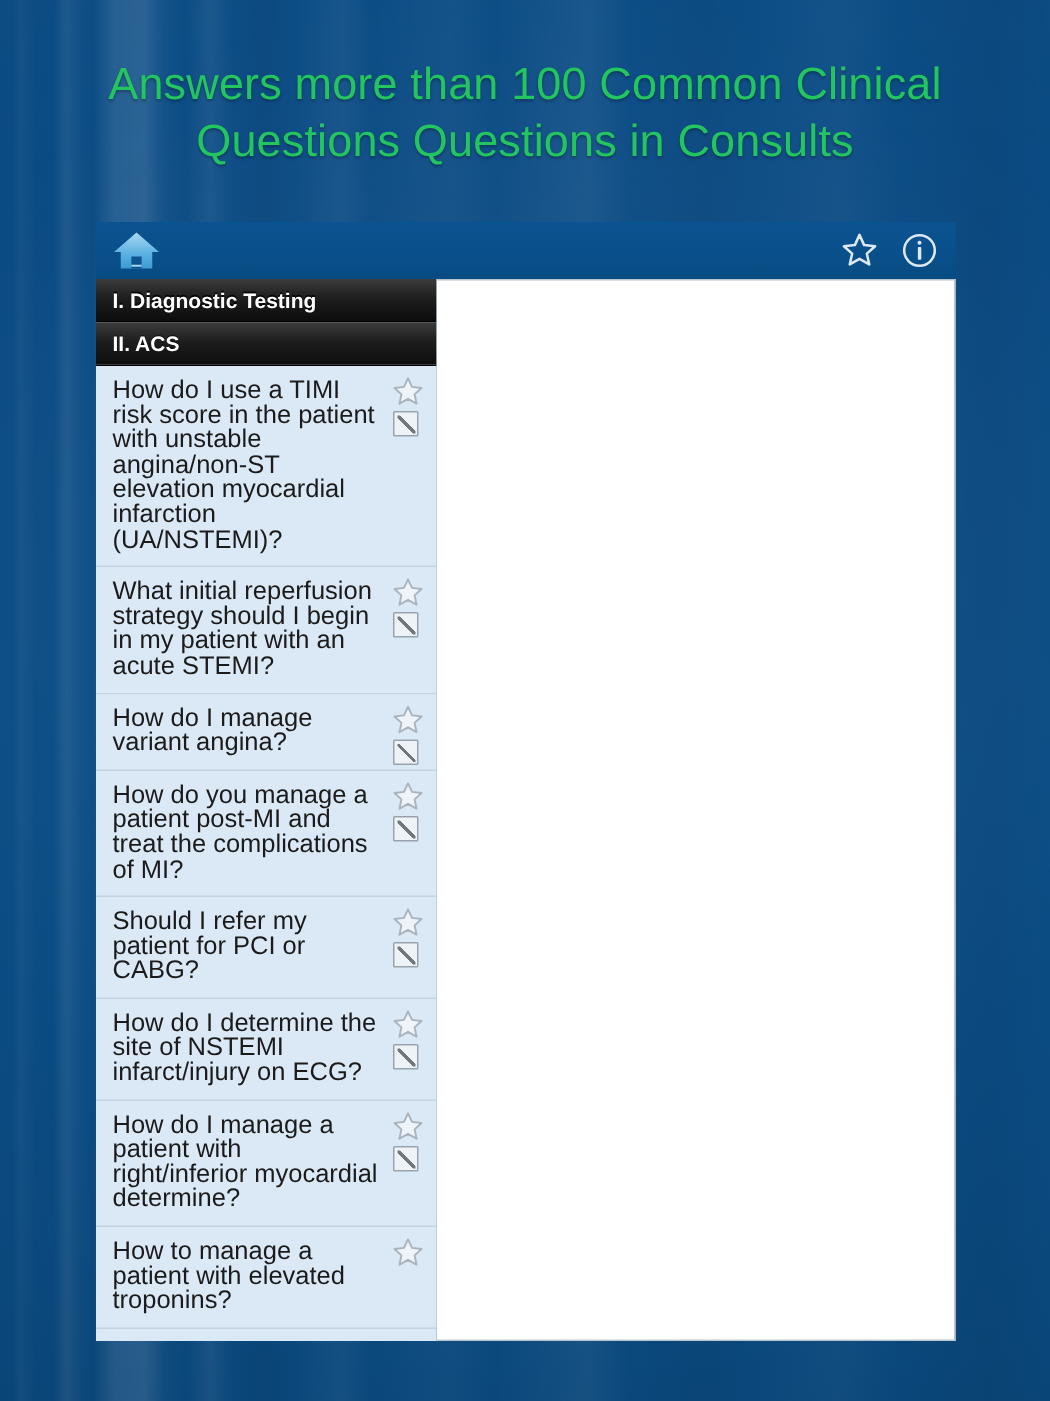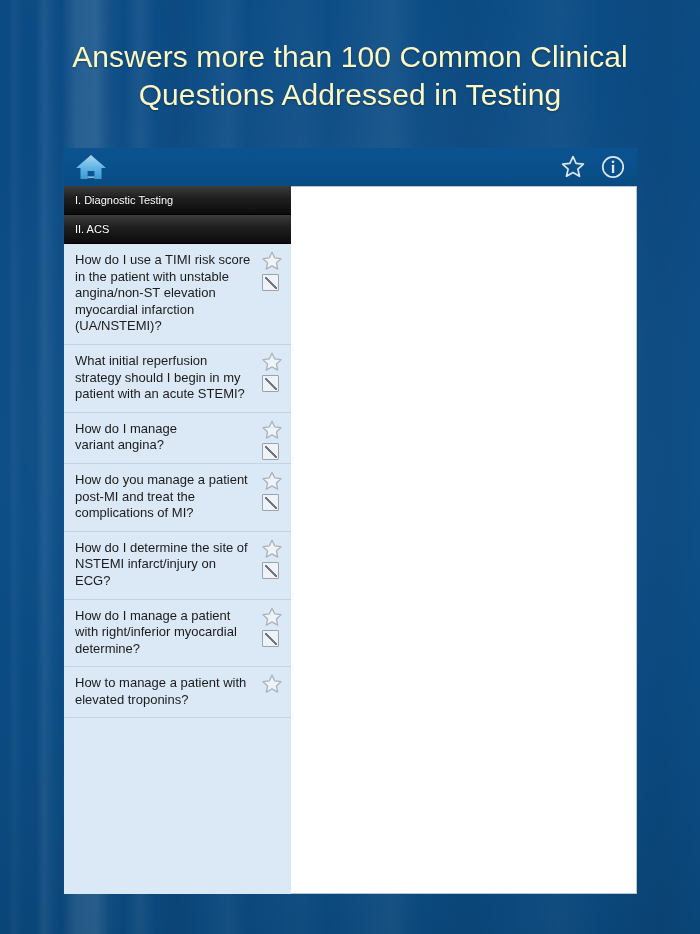--- a/index.html
+++ b/index.html
@@ -64,21 +64,21 @@
     background: radial-gradient(120% 80% at 50% 42%, rgba(255,255,255,0.07) 0%, rgba(0,0,0,0.00) 55%, rgba(0,0,0,0.10) 100%);
   }
 
   
   #headline {
     position: absolute;
     left: 0;
     top: 38px;
     width: 700px;
     text-align: center;
-    color: #fef9c3;
+    color: #22c55e;
     font-size: 30px;
     line-height: 38px;
     font-weight: 400;
     letter-spacing: 0.1px;
     text-shadow: 0 1px 2px rgba(0,0,0,0.30);
   }
   #headline .hl-line { display: block; }
 
   
   #app-window {
@@ -152,40 +152,40 @@
     width: 227px;
     height: 708px;
     background: #dbe8f5;
     overflow: hidden;
   }
   .section-header {
     position: relative;
     height: 29px;
     background: linear-gradient(180deg, #3c3c3c 0%, #1e1e1e 45%, #0c0c0c 100%);
     color: #ffffff;
-    font-size: 11px;
-    font-weight: normal;
+    font-size: 14px;
+    font-weight: bold;
     line-height: 29px;
     padding-left: 11px;
     box-sizing: border-box;
     border-bottom: 1px solid #000000;
     text-shadow: 0 -1px 0 rgba(0,0,0,0.8);
   }
   .list-row {
     position: relative;
     background: #dbe8f5;
     border-bottom: 1px solid #c3d4e4;
     box-sizing: border-box;
     min-height: 44px;
     cursor: pointer;
   }
   .list-row .row-text {
     display: block;
     padding: 8px 38px 9px 11px;
-    font-size: 13px;
+    font-size: 17px;
     line-height: 16.6px;
     color: #1b1b1b;
     white-space: pre-line;
   }
   .row-star {
     position: absolute;
     right: 8px;
     top: 6px;
     width: 22px;
     height: 22px;
@@ -221,21 +221,21 @@
 </head>
 <body>
 
 <div id="bg-wrap">
   <div id="bg-streaks"></div>
   <div id="bg-vignette"></div>
 </div>
 
 <div id="headline">
   <span class="hl-line">Answers more than 100 Common Clinical</span>
-  <span class="hl-line">Questions Addressed in Testing</span>
+  <span class="hl-line">Questions Questions in Consults</span>
 </div>
 
 <div id="app-window">
 
   <div id="toolbar">
 
     <div id="home-icon-btn">
       <svg width="34" height="32" viewBox="0 0 34 32" aria-hidden="true">
         <defs>
           <linearGradient id="homeGrad" x1="0" y1="0" x2="0" y2="1">
@@ -307,20 +307,29 @@
           <div class="list-row">
             <span class="row-text">How do you manage a patient post-MI and treat the complications of MI?</span>
             <div class="row-star"><svg width="22" height="22" viewBox="0 0 22 22" aria-hidden="true">
                 <path d="M11 2.2 L13.7 7.9 L20 8.7 L15.4 12.9 L16.7 19.1 L11 15.9 L5.3 19.1 L6.6 12.9 L2 8.7 L8.3 7.9 Z" fill="#eef4fa" stroke="#a9b4be" stroke-width="1.3" stroke-linejoin="round"></path>
               </svg></div>
             <div class="row-note">
               <div class="note-box"></div>
             </div>
           </div>
           <div class="list-row">
+            <span class="row-text">Should I refer my patient for PCI or CABG?</span>
+            <div class="row-star"><svg width="22" height="22" viewBox="0 0 22 22" aria-hidden="true">
+                <path d="M11 2.2 L13.7 7.9 L20 8.7 L15.4 12.9 L16.7 19.1 L11 15.9 L5.3 19.1 L6.6 12.9 L2 8.7 L8.3 7.9 Z" fill="#eef4fa" stroke="#a9b4be" stroke-width="1.3" stroke-linejoin="round"></path>
+              </svg></div>
+            <div class="row-note">
+              <div class="note-box"></div>
+            </div>
+          </div>
+          <div class="list-row">
             <span class="row-text">How do I determine the site of NSTEMI infarct/injury on ECG?</span>
             <div class="row-star"><svg width="22" height="22" viewBox="0 0 22 22" aria-hidden="true">
                 <path d="M11 2.2 L13.7 7.9 L20 8.7 L15.4 12.9 L16.7 19.1 L11 15.9 L5.3 19.1 L6.6 12.9 L2 8.7 L8.3 7.9 Z" fill="#eef4fa" stroke="#a9b4be" stroke-width="1.3" stroke-linejoin="round"></path>
               </svg></div>
             <div class="row-note">
               <div class="note-box"></div>
             </div>
           </div>
           <div class="list-row">
             <span class="row-text">How do I manage a patient with right/inferior myocardial determine?</span>

